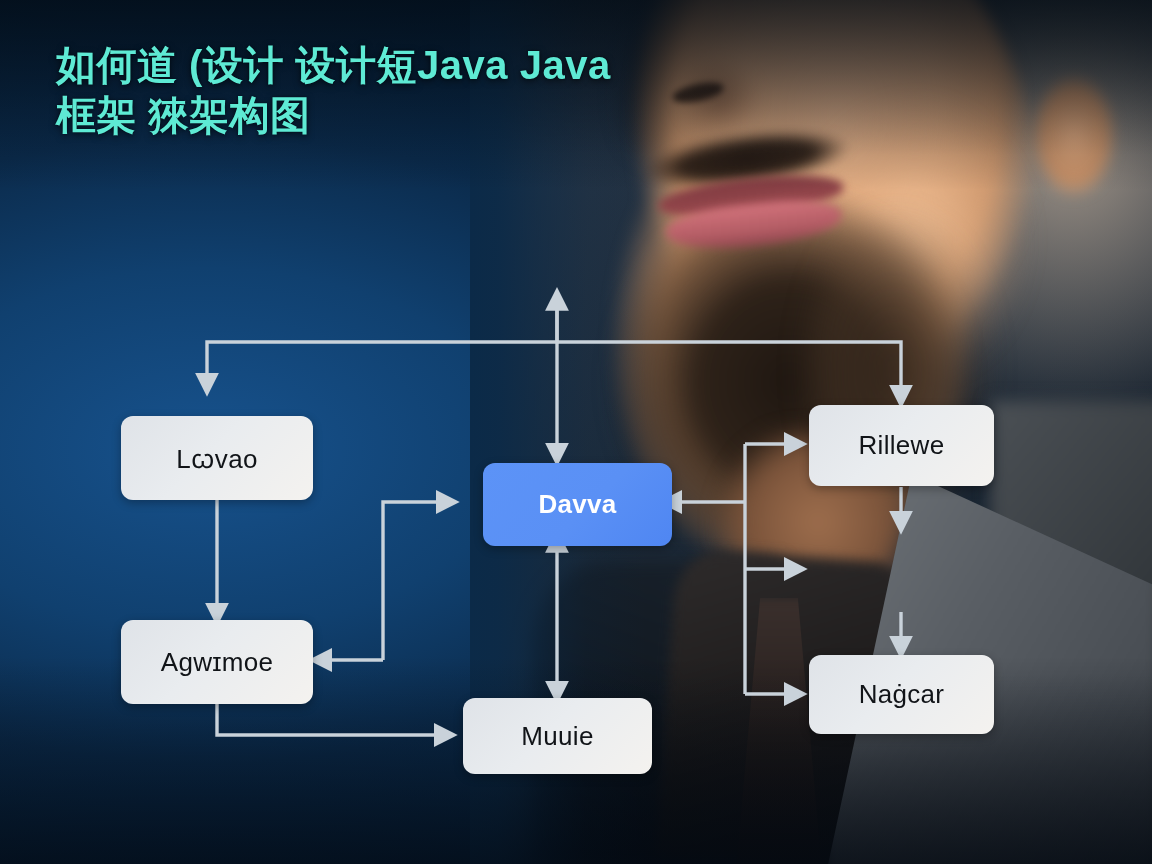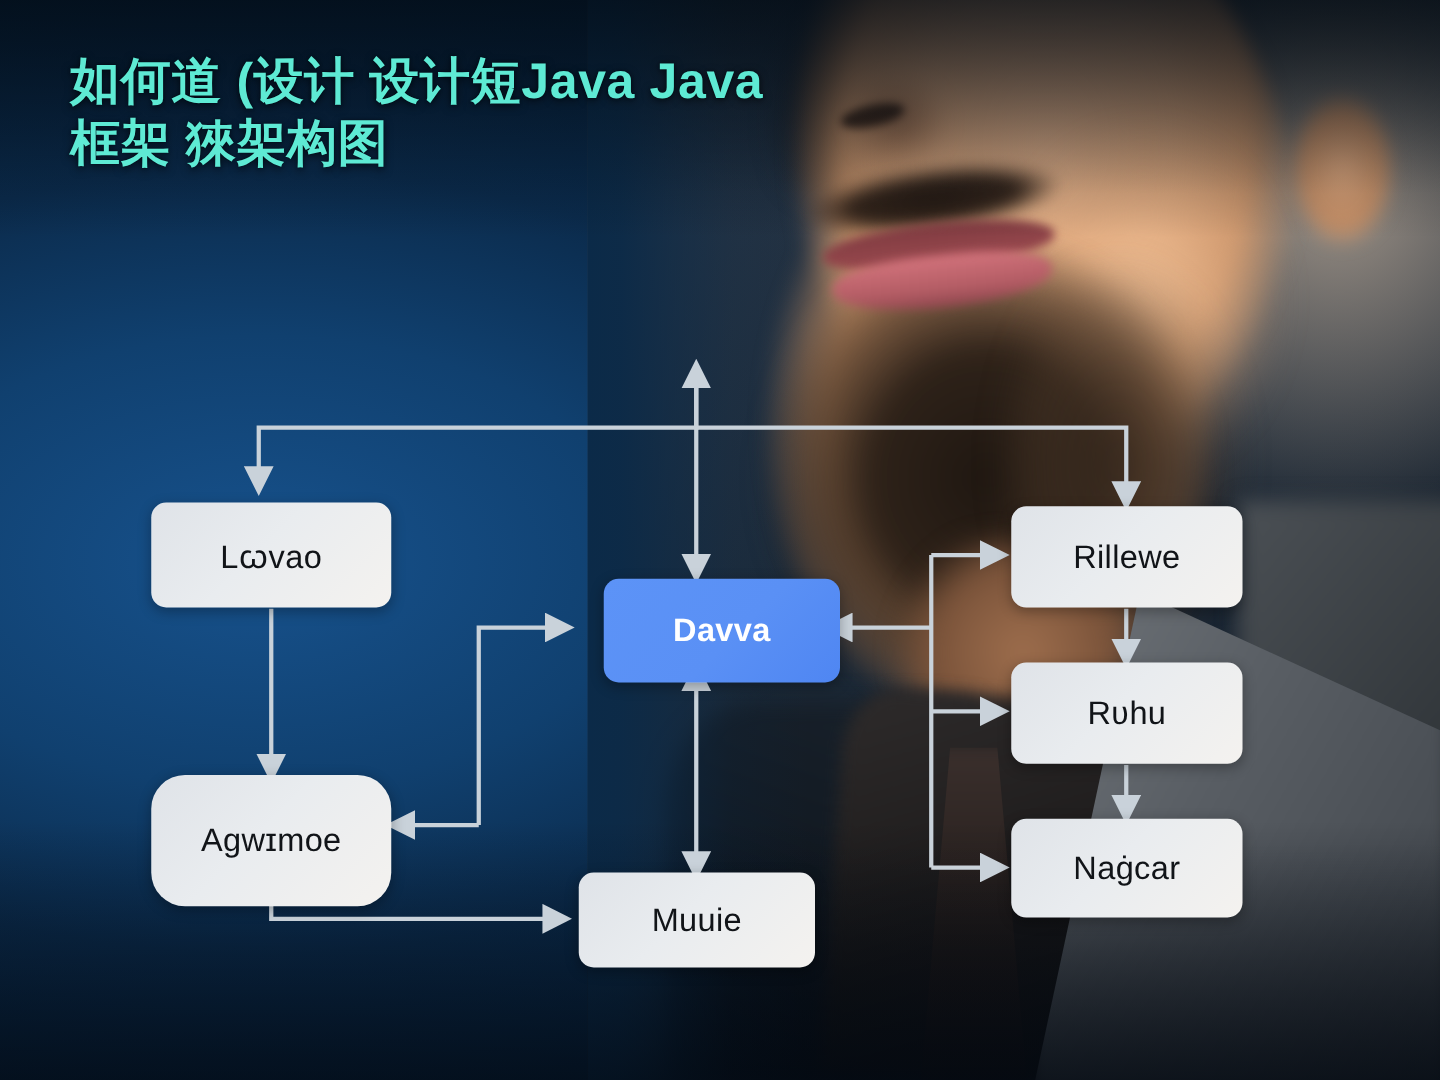--- a/index.html
+++ b/index.html
@@ -348,39 +348,36 @@
 
         <path d="M745,502 L663,502" marker-end="url(#ar)"></path>
 
         <path d="M901,487 L901,530" marker-end="url(#ar)"></path>
 
         <path d="M901,612 L901,655" marker-end="url(#ar)"></path>
       </g>
     </svg>
 
 
-    <div class="node plain" style="left:121px; top:402px; width:192px; height:84px;">
+    <div class="node plain" style="left:121px; top:416px; width:192px; height:84px;">
       <span>Lꞷvao</span>
     </div>
 
     <div class="node accent" style="left:463px; top:463px; width:189px; height:83px; font-weight:bold;">
       <span>Davva</span>
     </div>
 
     <div class="node plain" style="left:809px; top:405px; width:185px; height:81px;">
       <span>Rillewe</span>
     </div>
 
-    <div class="node plain" style="left:121px; top:620px; width:192px; height:105px;border-radius:27px;">
+    <div class="node plain" style="left:121px; top:620px; width:192px; height:84px;">
       <span>Agwɪmoe</span>
     </div>
 
-    <div class="node plain" style="left:809px; top:530px; width:185px; height:81px;">
-      <span>Rʋhu</span>
-    </div>
 
     <div class="node plain" style="left:463px; top:698px; width:189px; height:76px;">
       <span>Muuie</span>
     </div>
 
     <div class="node plain" style="left:809px; top:655px; width:185px; height:79px;">
       <span>Naġcar</span>
     </div>
 
   </div>

